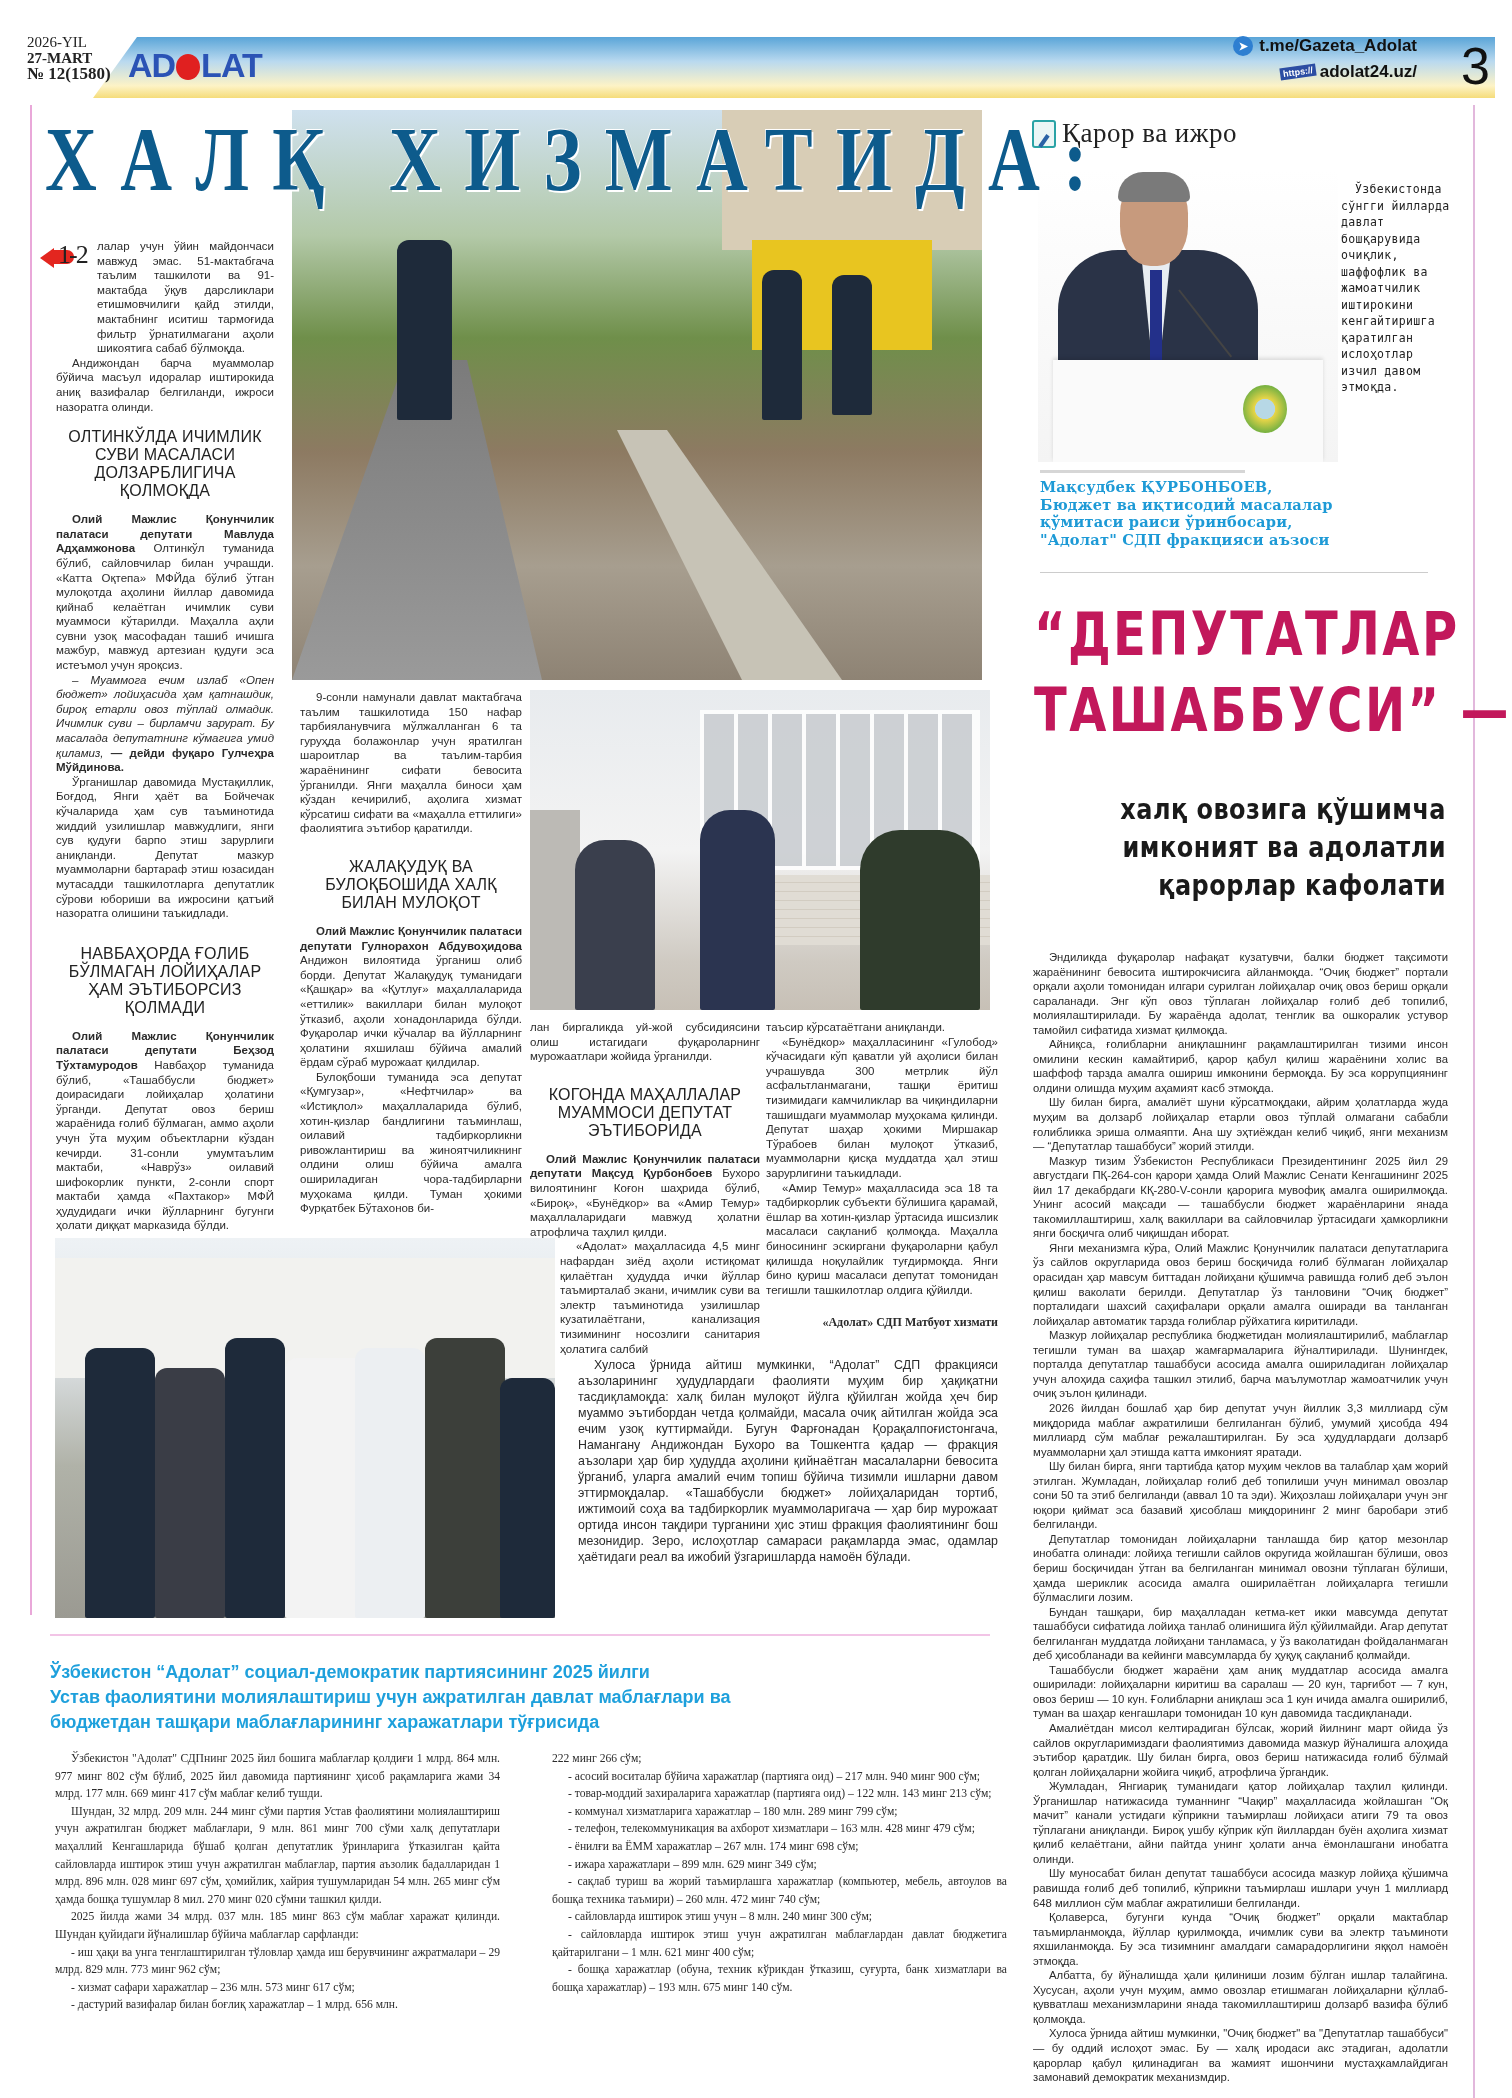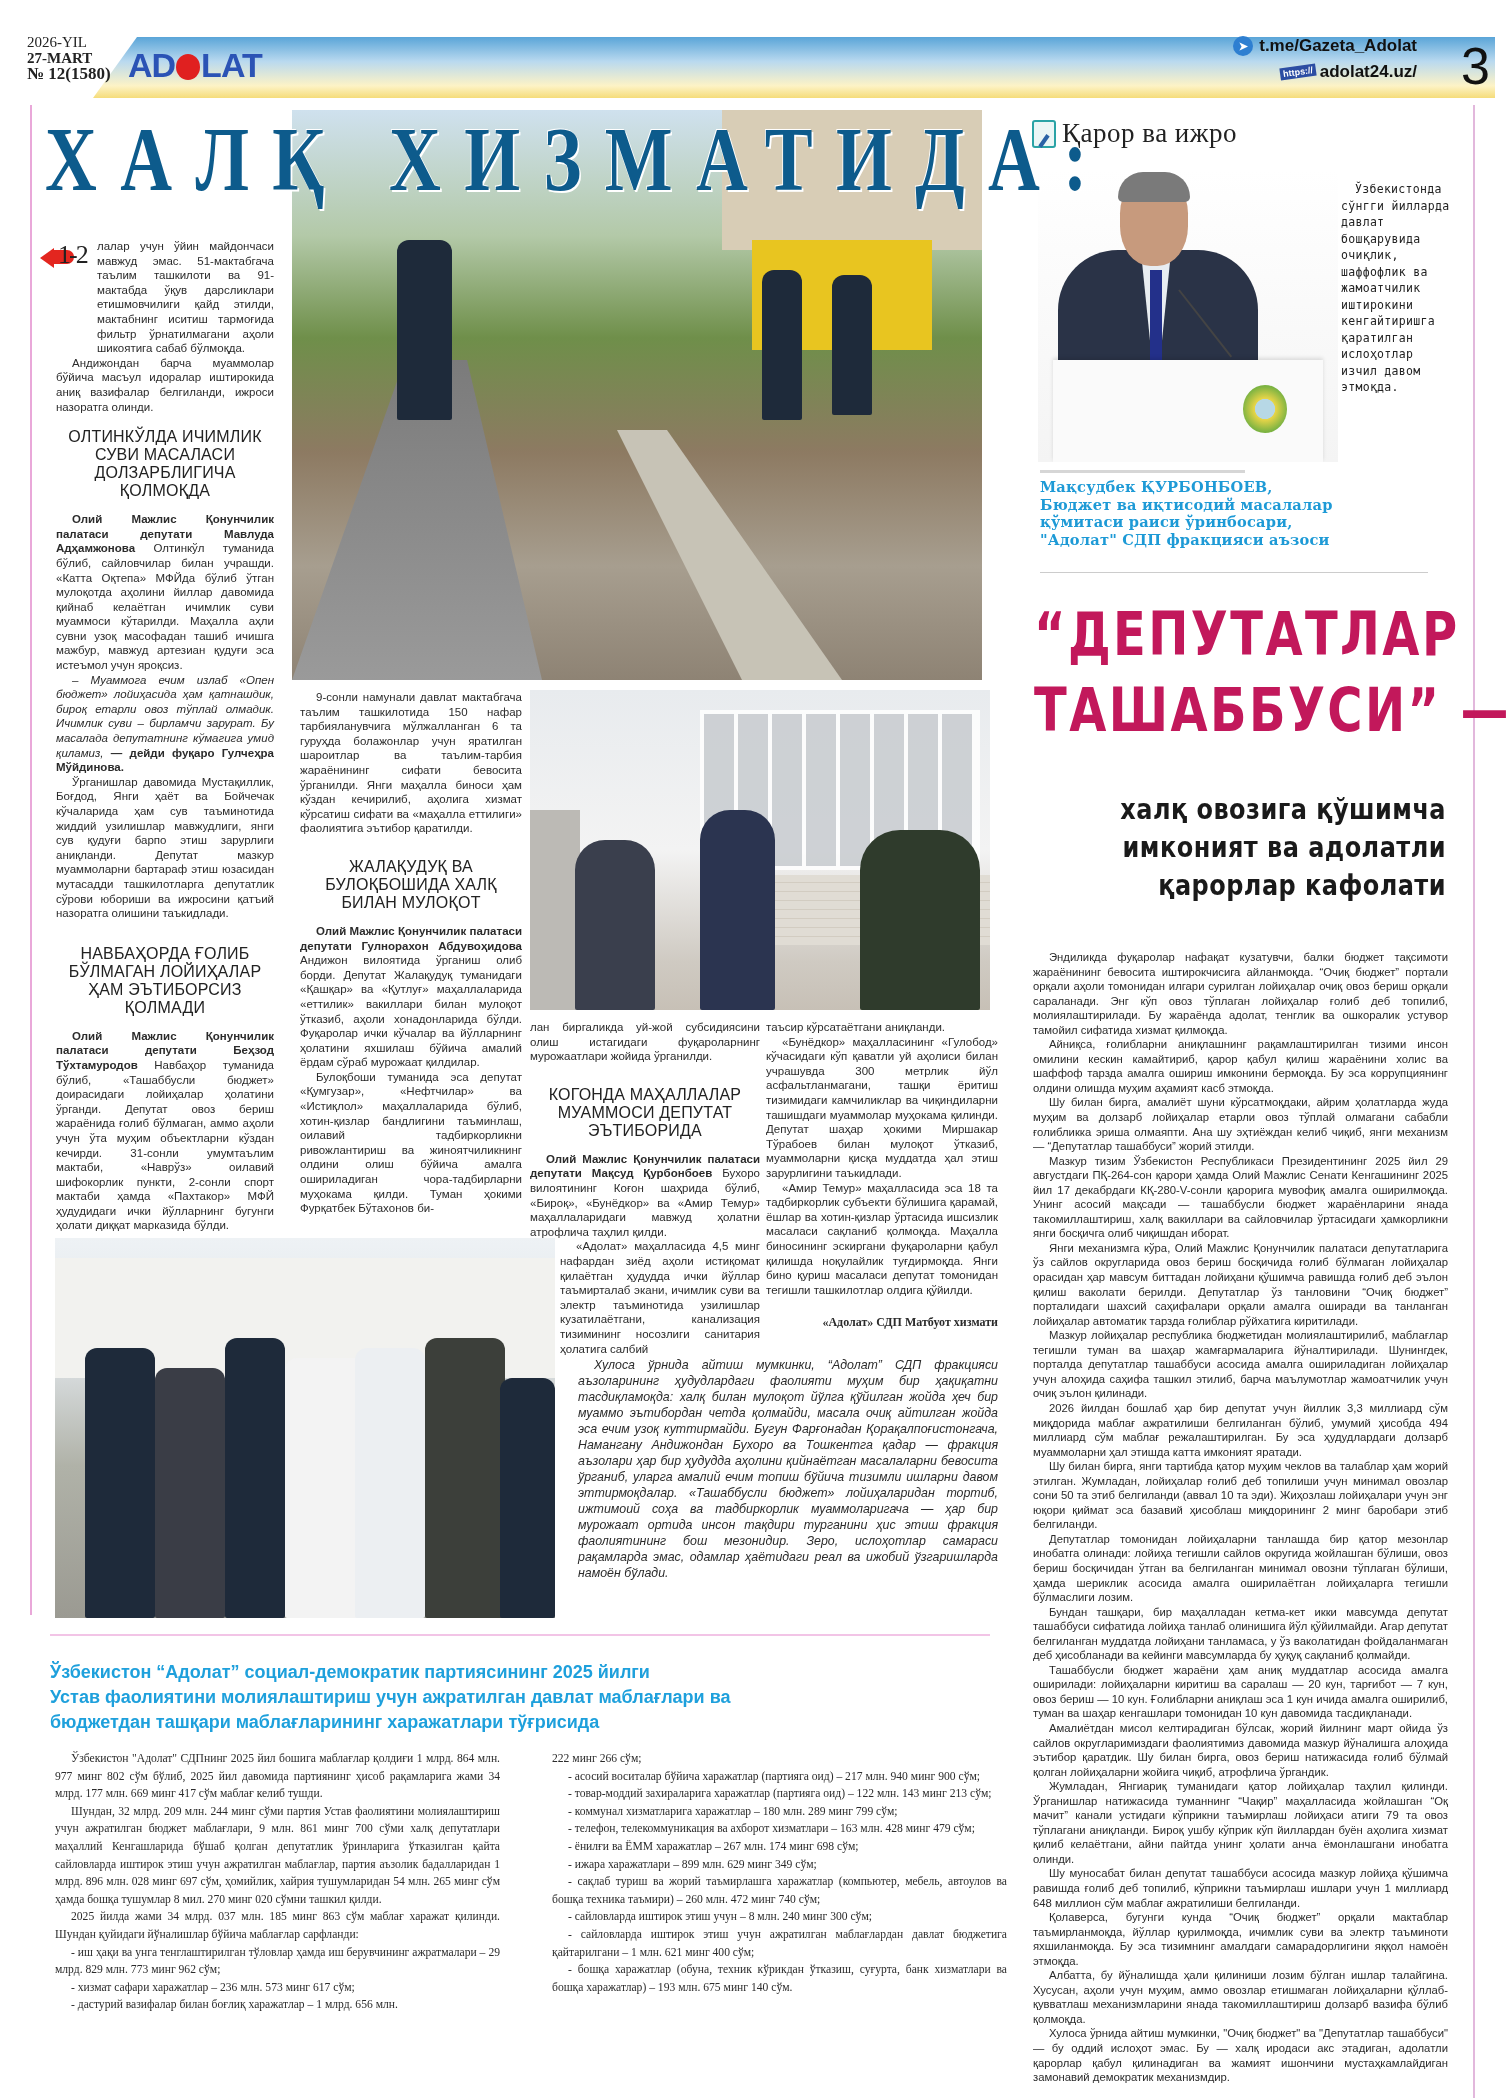--- a/index.html
+++ b/index.html
@@ -78,21 +78,21 @@
   .jump .arrowbody { position: absolute; left: 12px; top: 10px; width: 22px; height: 14px; background: #e3261f; border-radius: 0 10px 10px 0; }
   .jump .num { position: absolute; left: 18px; top: 0; font-family: "Liberation Serif", serif; font-size: 26px; color: #222; letter-spacing: -2px; }
 
   .col-a { left: 56px; top: 239px; width: 218px; }
   .col-a .first { padding-left: 41px; }
   .col-b { left: 300px; top: 690px; width: 222px; }
   .col-c { left: 530px; top: 1020px; width: 230px; }
   .col-d { left: 766px; top: 1020px; width: 232px; }
   .sig { font-family: "Liberation Serif", serif; font-weight: bold; font-size: 12px; text-align: right; margin-top: 18px; }
 
-  .summary { position: absolute; left: 578px; top: 1357px; width: 420px; font-size: 12.4px; line-height: 16px; font-style: italic; color: #2b2b2b; text-align: justify; }
+  .summary { position: absolute; left: 578px; top: 1357px; width: 420px; font-size: 12.4px; line-height: 16px; color: #2b2b2b; text-align: justify; }
   .summary p { text-indent: 16px; }
 
   
   .rubric { position: absolute; left: 1032px; top: 118px; font-family: "Liberation Serif", serif; font-size: 27px; color: #222; display: flex; align-items: center; gap: 6px; letter-spacing: 0.5px; }
   .rubric .ico { width: 24px; height: 28px; border: 2px solid #2aa3a6; border-radius: 3px; position: relative; background: #eaf6f6; }
   .rubric .ico::after { content: ""; position: absolute; left: 8px; top: 12px; width: 4px; height: 14px; background: #2a62a6; transform: rotate(35deg); }
   .intro-quote { position: absolute; left: 1341px; top: 181px; width: 115px; font-family: "DejaVu Sans Mono", monospace; font-size: 11.5px; line-height: 16.5px; color: #222; letter-spacing: 0.3px; }
   .intro-quote p { text-indent: 14px; }
   .portrait-rule { position: absolute; left: 1040px; top: 470px; width: 205px; height: 3px; background: #d6d6d6; }
   .author { position: absolute; left: 1040px; top: 478px; width: 400px; font-family: "DejaVu Serif", serif; font-weight: bold; font-size: 14.6px; line-height: 17.5px; color: #1e9ad6; letter-spacing: 0.2px; }

